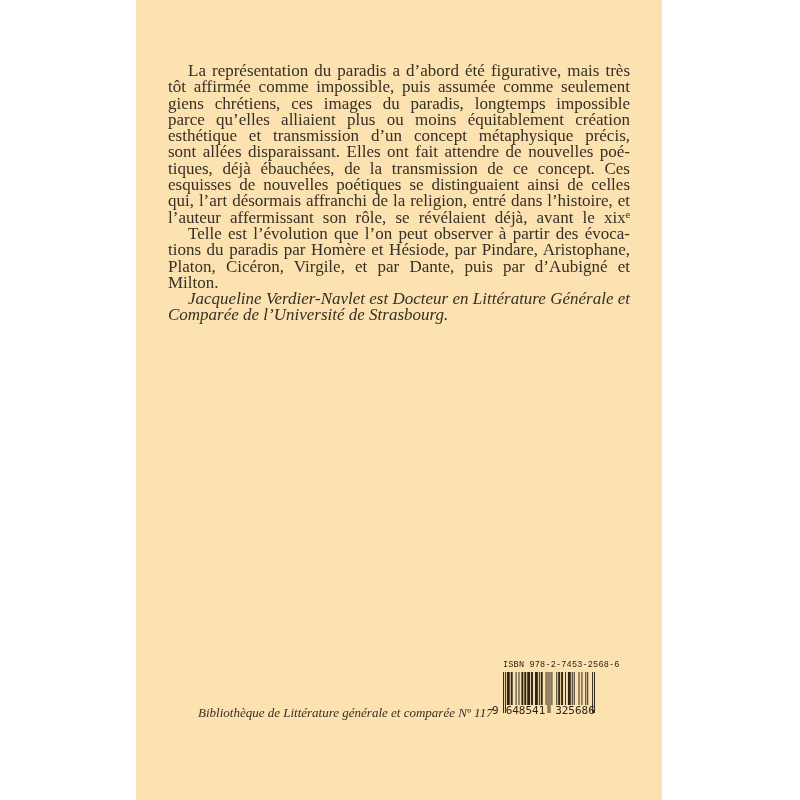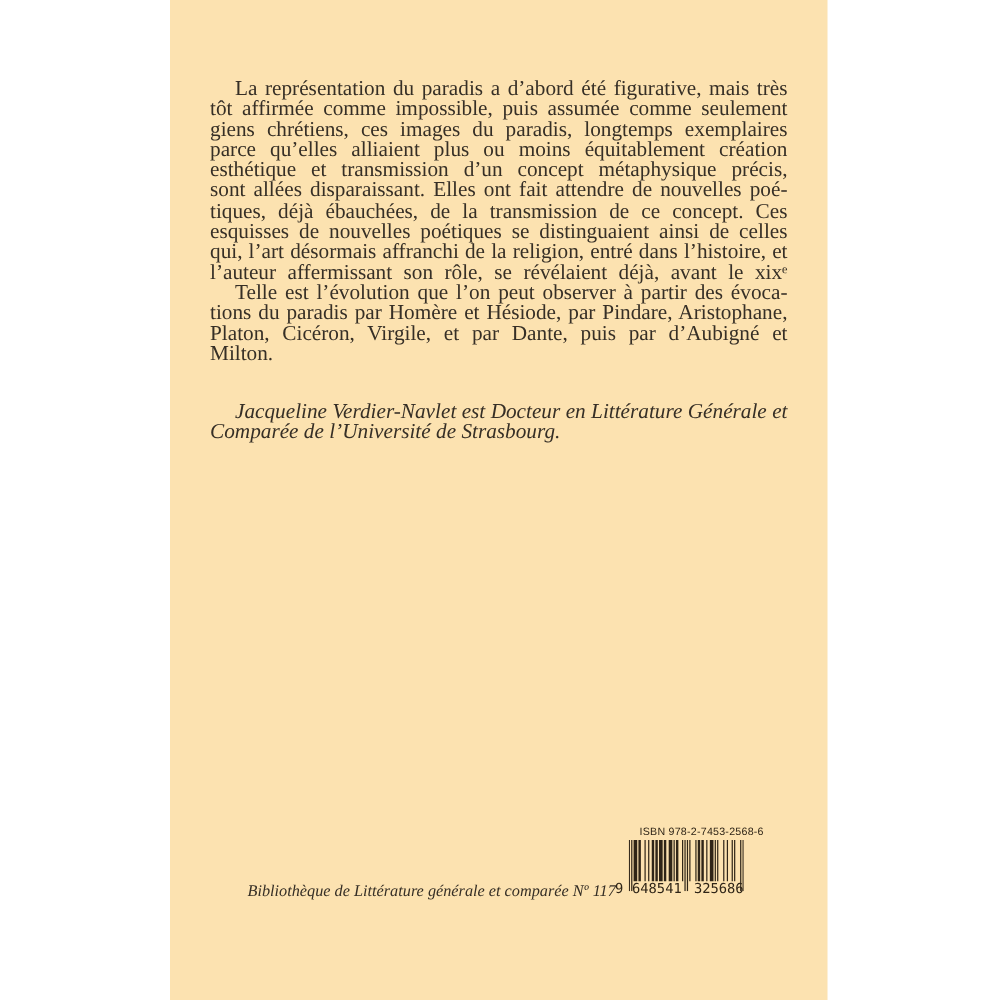--- a/index.html
+++ b/index.html
@@ -5,45 +5,45 @@
 <style>
   html,body{margin:0;padding:0}
   .page{position:relative;width:800px;height:800px;background:var(--page-bg,#ffffff);overflow:hidden;
         font-family:"Liberation Serif","DejaVu Serif",serif;color:var(--ink,#362f26)}
   .cover{position:absolute;left:136px;top:0;width:526px;height:800px;background:var(--cover-bg,#fce2b0)}
   .text-block{position:absolute;left:32px;top:63px;width:462px;font-size:17px;line-height:16.3px}
   .para{margin:0}
   .line{text-align:justify;text-align-last:justify}
   .line.line-last{text-align-last:left}
   .line.line-indent{text-indent:20px}
-  .bio{margin-top:30px;font-style:italic}
+  .bio{font-style:italic}
   .collection{position:absolute;left:62px;top:705px;font-style:italic;font-size:13px;white-space:nowrap}
   .barcode{position:absolute;left:357px;top:660px;width:110px}
-  .isbn-label{margin-left:10px;width:108px;text-align:right;white-space:nowrap;
-              font-family:Liberation Sans, sans-serif;font-size:8.5px;line-height:10px;
+  .isbn-label{margin-left:10px;width:108px;text-align:left;white-space:nowrap;
+              font-family:Liberation Mono, monospace;font-size:8.5px;line-height:10px;
               letter-spacing:.2px;margin-bottom:2px;color:var(--bar,#2f2517)}
   .bars{position:relative;margin-left:10px;width:92px;height:41px}
   .bars svg{display:block}
   .ean-digit{position:absolute;bottom:-3px;font-family:"DejaVu Sans Mono","Liberation Mono",monospace;
              font-size:11px;line-height:11px;color:var(--bar,#2f2517)}
   .d9{left:-11px}
   .dl{left:2px;width:41px;text-align:center}
   .dr{left:51px;width:42px;text-align:center}
 </style>
 </head>
 <body>
 
 <div class="page">
   <div class="cover">
 
     <div class="text-block">
       <div class="para">
           <div class="line line-indent">La représentation du paradis a d’abord été figurative, mais très</div>
           <div class="line">tôt affirmée comme impossible, puis assumée comme seulement</div>
-          <div class="line">giens chrétiens, ces images du paradis, longtemps exemplaires</div>
+          <div class="line">giens chrétiens, ces images du paradis, longtemps impossible</div>
           <div class="line">parce qu’elles alliaient plus ou moins équitablement création</div>
           <div class="line">esthétique et transmission d’un concept métaphysique précis,</div>
           <div class="line">sont allées disparaissant. Elles ont fait attendre de nouvelles poé-</div>
           <div class="line">tiques, déjà ébauchées, de la transmission de ce concept. Ces</div>
           <div class="line">esquisses de nouvelles poétiques se distinguaient ainsi de celles</div>
           <div class="line">qui, l’art désormais affranchi de la religion, entré dans l’histoire, et</div>
           <div class="line">l’auteur affermissant son rôle, se révélaient déjà, avant le xixᵉ</div>
         </div>
       <div class="para">
           <div class="line line-indent">Telle est l’évolution que l’on peut observer à partir des évoca-</div>

